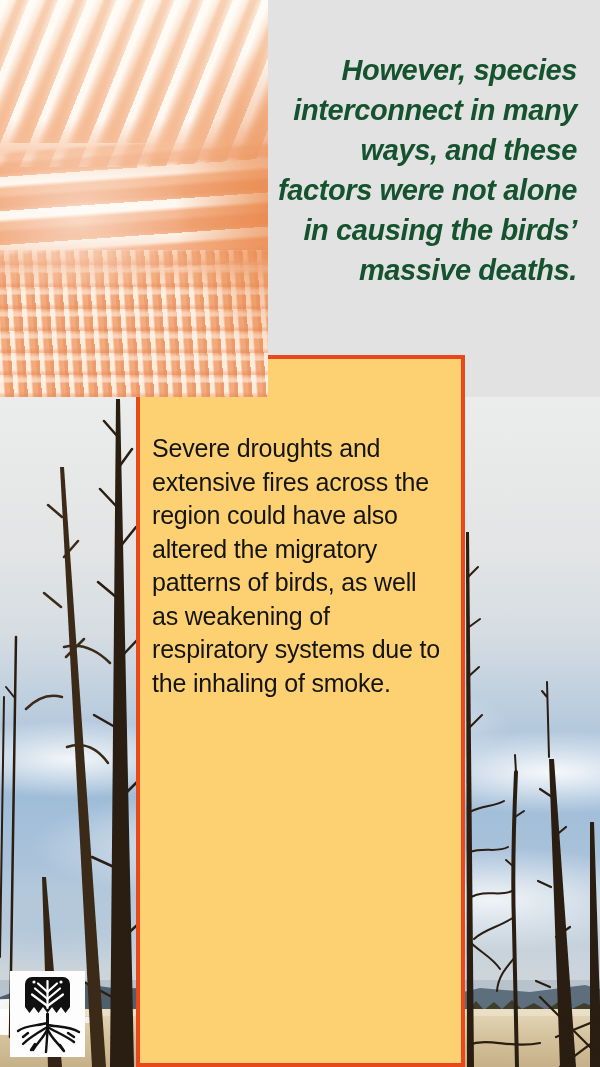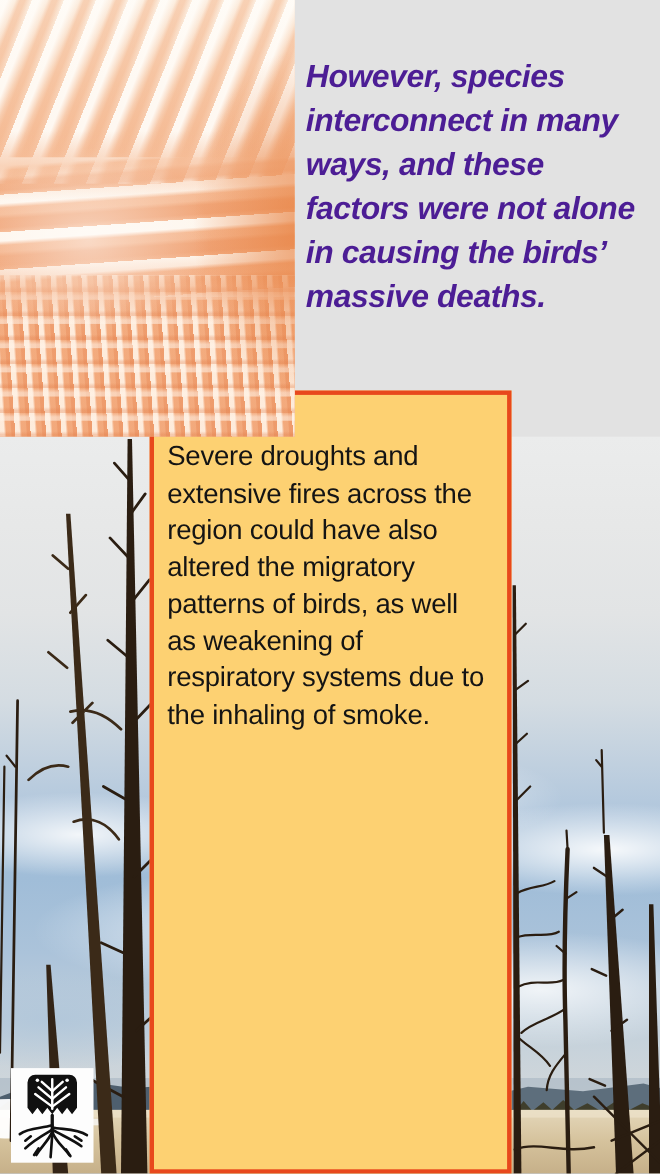--- a/index.html
+++ b/index.html
@@ -36,25 +36,25 @@
     repeating-linear-gradient(86deg,rgba(255,243,230,.9) 0 4px,rgba(244,172,124,.35) 6px,
       rgba(244,172,124,.35) 10px,rgba(233,140,88,.45) 11px,rgba(233,140,88,.45) 14px);}
   .f-glow{position:absolute;inset:0;background:
     radial-gradient(140px 230px at 102% 52%,rgba(231,130,66,.75),rgba(231,130,66,0) 70%),
     radial-gradient(160px 120px at 30% 55%,rgba(255,255,255,.5),rgba(255,255,255,0) 70%),
     linear-gradient(180deg,rgba(252,238,224,0) 30%,rgba(246,191,155,.65) 38%,rgba(246,191,155,0) 46%,
       rgba(243,173,130,0) 58%,rgba(243,173,130,.6) 66%,rgba(243,173,130,0) 74%);}
   
   .quote{position:absolute;top:50px;right:23px;z-index:4;margin:0;
     font-weight:bold;font-style:italic;font-size:29px;line-height:40px;
-    letter-spacing:-.4px;color:#4c1d95;text-align:left;white-space:pre;}
+    letter-spacing:-.4px;color:#14532d;text-align:right;white-space:pre;}
   
   .callout{position:absolute;left:136px;top:355px;width:329px;height:712px;z-index:2;
     box-sizing:border-box;background:#fdd172;border:4px solid #e8481c;
-    padding:40px 8px 0 12px;}
+    padding:73px 8px 0 12px;}
   .callout p{margin:0 0 14px 0;font-size:25px;line-height:33.5px;color:#141414;
     letter-spacing:-.2px;white-space:pre;}
   
   .logo{position:absolute;left:10px;top:971px;width:75px;height:86px;z-index:5;
     background:#fdfdfd;display:flex;align-items:center;justify-content:center;}
   .logo svg{display:block;}
 </style>
 </head>
 <body>
 

